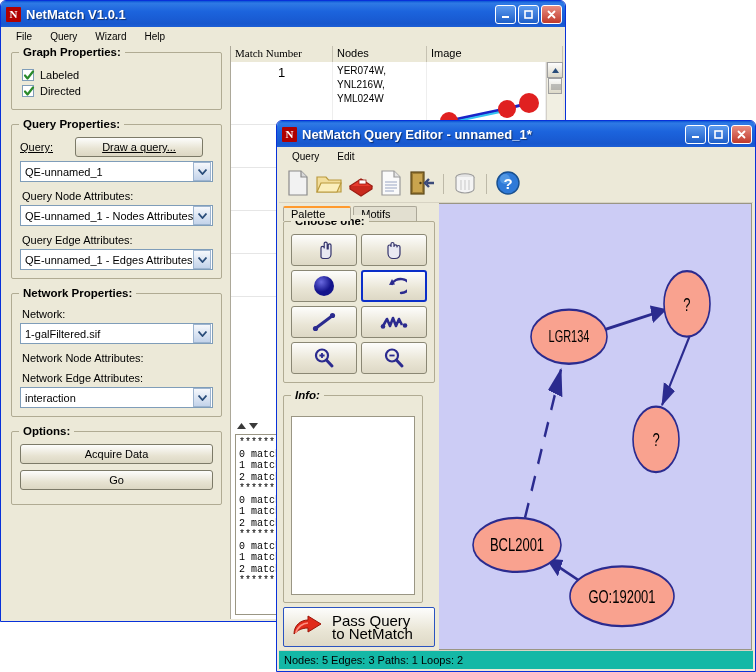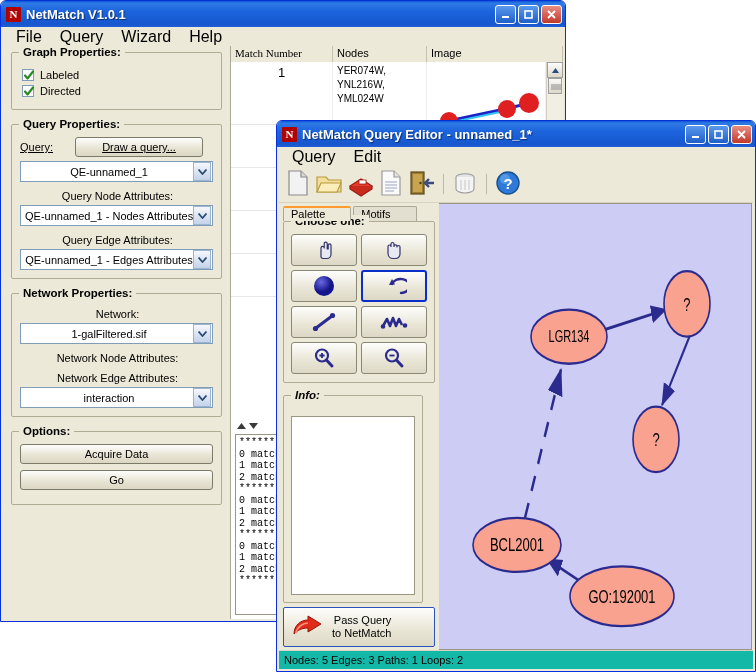--- a/index.html
+++ b/index.html
@@ -11,24 +11,24 @@
             border-radius:5px 5px 0 0;display:flex;align-items:center;padding:0 3px 0 5px;}
   .titlebar .tname{color:#fff;font-weight:bold;font-size:13px;text-shadow:1px 1px 1px rgba(0,0,0,.5);margin-left:5px;flex:1;white-space:nowrap;}
   .logo{width:15px;height:15px;background:#b00000;color:#fff;font-weight:bold;font-size:11px;line-height:15px;text-align:center;
         border-radius:1px;font-family:"Liberation Serif",serif;}
   .wbtns{display:flex;gap:2px;}
   .wbtn{width:21px;height:19px;border-radius:3px;border:1px solid #fff;box-sizing:border-box;
         display:flex;align-items:center;justify-content:center;color:#fff;font-size:11px;font-weight:bold;
         background:linear-gradient(180deg,#5c9aee,#1e5fc8);}
   .wbtn.close{background:linear-gradient(180deg,#e88e82,#c0392b);}
   .menubar{height:19px;display:flex;align-items:center;gap:0;background:#ece9d8;border-bottom:1px solid #d6d2c0;padding-left:4px;}
-  .menubar span{padding:20px 9px;font-size:16px;color:#000;}
-
-  
-  .group{border:1px solid #b0ab93;margin:6px 8px 0 8px;padding:12px 8px 8px 8px;position:relative;background:#ece9d8;border-radius:2px;text-align:center;}
+  .menubar span{padding:20px 9px;font-size:10px;color:#000;}
+
+  
+  .group{border:1px solid #b0ab93;margin:6px 8px 0 8px;padding:12px 8px 8px 8px;position:relative;background:#ece9d8;border-radius:2px;}
   .group>.gtitle{position:absolute;top:-7px;left:7px;background:#ece9d8;padding:0 4px;font-weight:bold;font-size:11.5px;color:#000;}
 
   .lbl{font-size:11px;color:#000;margin:2px 0 3px 2px;}
   .combo{height:21px;background:#fff;border:1px solid #7f9db9;display:flex;align-items:center;box-sizing:border-box;}
   .combo .cval{flex:1;padding-left:4px;font-size:11px;white-space:nowrap;overflow:hidden;}
   .combo .carrow{width:18px;height:19px;margin:0 1px 0 0;background:linear-gradient(180deg,#f6f8fc,#c3d3ea);
                  border:1px solid #9db4cf;box-sizing:border-box;display:flex;align-items:center;justify-content:center;}
   .combo .carrow svg{display:block;}
   .btn{background:linear-gradient(180deg,#fdfdfc,#e7e3d2 60%,#dcd7c3);border:1px solid #7c7a68;border-radius:3px;
        height:20px;display:flex;align-items:center;justify-content:center;font-size:11px;color:#000;box-sizing:border-box;}
@@ -74,21 +74,21 @@
   .tabs{display:flex;gap:2px;padding:3px 0 0 4px;height:18px;box-sizing:border-box;}
   .tab{font-size:11px;padding:1px 25px 0 7px;border:1px solid #aca899;border-bottom:none;background:#e2dfd0;border-radius:2px 2px 0 0;}
   .tab.active{background:#ece9d8;border-top:2px solid #ff9a2e;padding-top:0;position:relative;z-index:2;}
   .palgrid{display:grid;grid-template-columns:1fr 1fr;gap:4px;}
   .palbtn{height:32px;background:linear-gradient(180deg,#fdfdfc,#e9e5d5 60%,#ddd8c5);border:1px solid #8a8774;border-radius:3px;
           display:flex;align-items:center;justify-content:center;box-sizing:border-box;}
   .palbtn.sel{border:2px solid #0a2ec9;}
   .infobox{background:#fff;border:1px solid #9a9684;flex:1;box-sizing:border-box;}
   .passbtn{margin:4px 4px 3px 4px;height:40px;background:linear-gradient(180deg,#fdfdfc,#e9e5d5 60%,#ded9c6);
            border:1px solid #2a53c0;border-radius:2px;display:flex;align-items:center;gap:6px;padding-left:8px;box-sizing:border-box;}
-  .passbtn .ptxt{font-size:11px;line-height:13px;text-align:right;}
+  .passbtn .ptxt{font-size:15px;line-height:13px;}
   .statusbar{height:18px;background:#14b8a6;border-top:1px solid #d7d3c3;display:flex;align-items:center;padding-left:5px;font-size:11px;}
   .node-lbl{font-size:11px;font-family:"Liberation Sans",sans-serif;}
 </style>
 </head>
 <body>
 
 <div class="win" id="mainwin">
 
   <div class="titlebar">
     <div class="logo">N</div>

